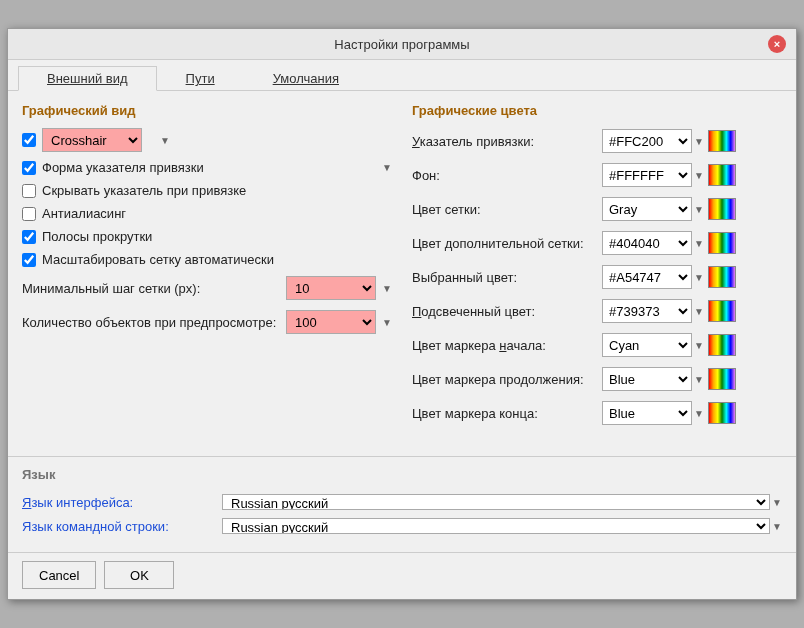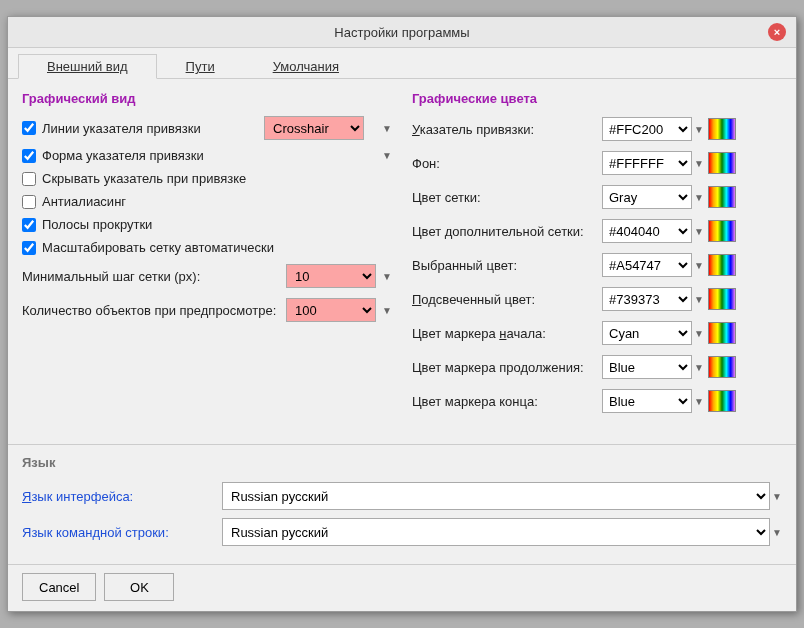--- a/index.html
+++ b/index.html
@@ -80,21 +80,21 @@
     .left-panel {
       flex: 1;
     }
     .right-panel {
       flex: 1;
     }
     .section-title {
       font-weight: bold;
       font-size: 13px;
       margin-bottom: 10px;
-      color: #a21caf;
+      color: #a16207;
     }
     .row {
       display: flex;
       align-items: center;
       margin-bottom: 8px;
       min-height: 26px;
     }
     .checkbox-row {
       display: flex;
       align-items: center;
@@ -172,21 +172,21 @@
       align-items: center;
       margin-bottom: 8px;
     }
     .lang-label {
       font-size: 13px;
       color: #1d4ed8;
       min-width: 200px;
     }
     .lang-select {
       flex: 1;
-      height: 28px;
+      height: 16px;
       font-size: 13px;
       background: white;
       border: 1px solid #aaa;
       padding: 0 4px;
       cursor: pointer;
     }
     .footer {
       display: flex;
       padding: 8px 14px 10px;
       gap: 8px;
@@ -222,21 +222,20 @@
     <div class="tab">Умолчания</div>
   </div>
 
   <div class="content">
 
     <div class="left-panel">
       <div class="section-title">Графический вид</div>
 
       <div class="checkbox-row">
         <input type="checkbox" checked="" style="">
-        <span class="label-text" style="flex:1">Линии указателя привязки</span>
         <select class="select-wide">
           <option>Crosshair</option>
           <option>Cross</option>
           <option>None</option>
         </select>
         <span style="width:6px"></span>
         <span style="font-size:10px;color:#666;">▼</span>
       </div>
 
       <div class="checkbox-row">

